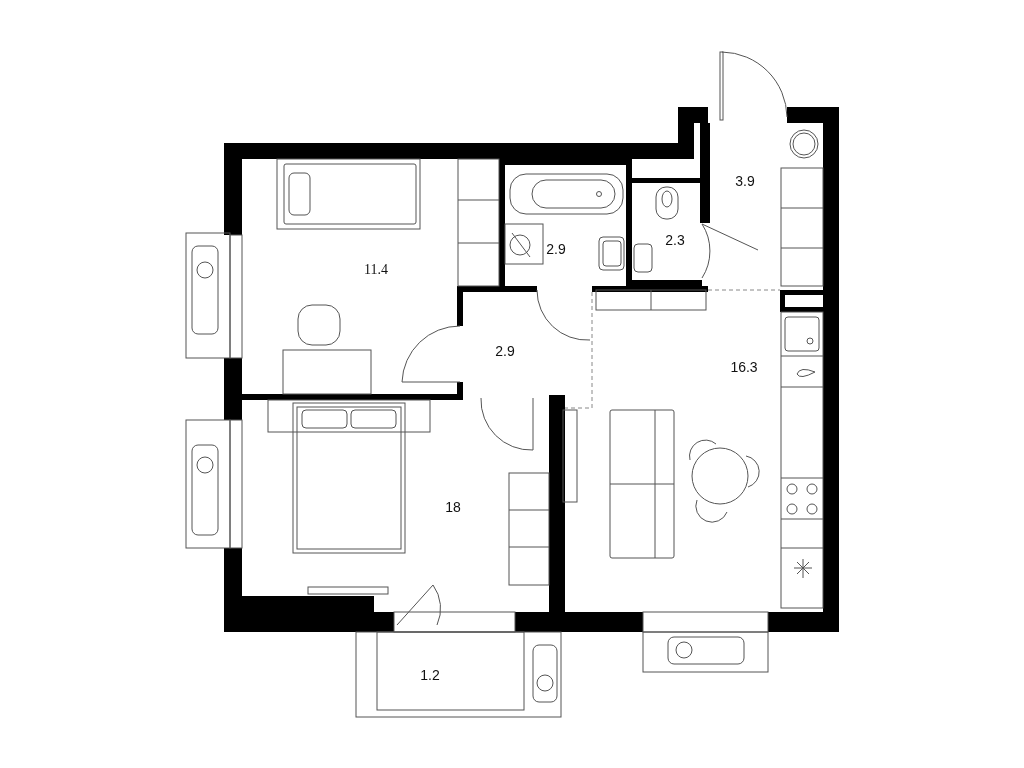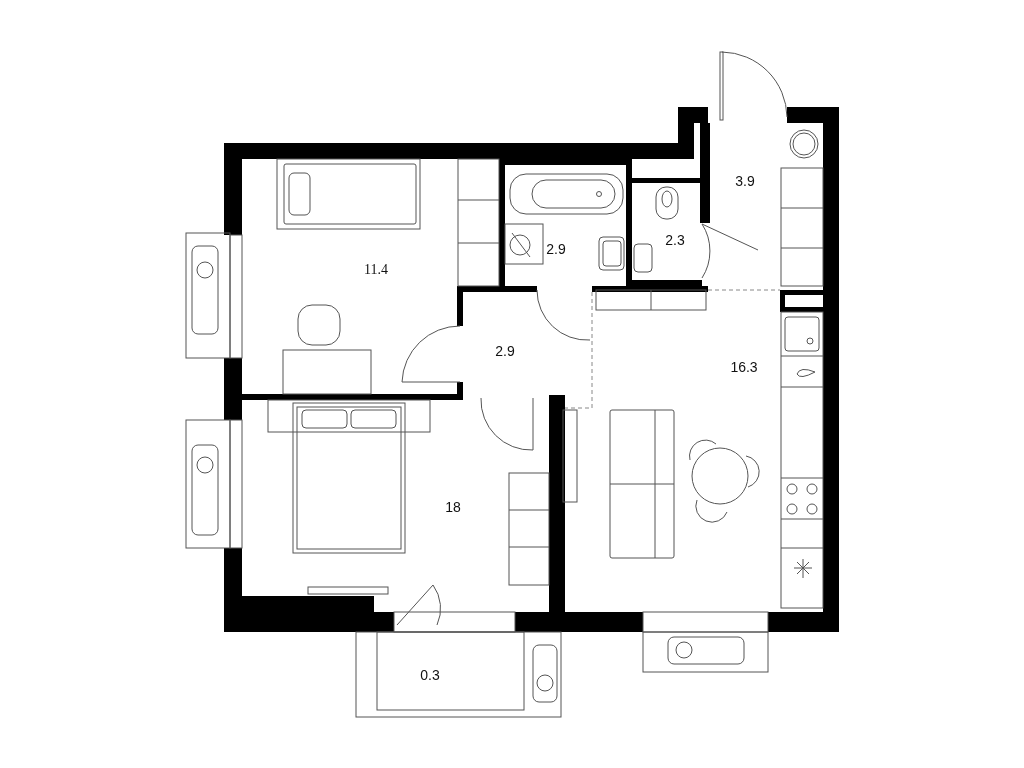--- a/index.html
+++ b/index.html
@@ -177,13 +177,13 @@
   </g>
 </svg>
 
 <div class="lbl" style="left:376px;top:270px;font-family:Liberation Serif, serif;">11.4</div>
 <div class="lbl" style="left:556px;top:249px;">2.9</div>
 <div class="lbl" style="left:675px;top:240px;">2.3</div>
 <div class="lbl" style="left:745px;top:181px;">3.9</div>
 <div class="lbl" style="left:505px;top:351px;">2.9</div>
 <div class="lbl" style="left:710px;top:367px;margin-left:34px;">16.3</div>
 <div class="lbl" style="left:453px;top:507px;">18</div>
-<div class="lbl" style="left:430px;top:675px;">0.3</div>
+<div class="lbl" style="left:430px;top:675px;">1.2</div>
 
 </body></html>

